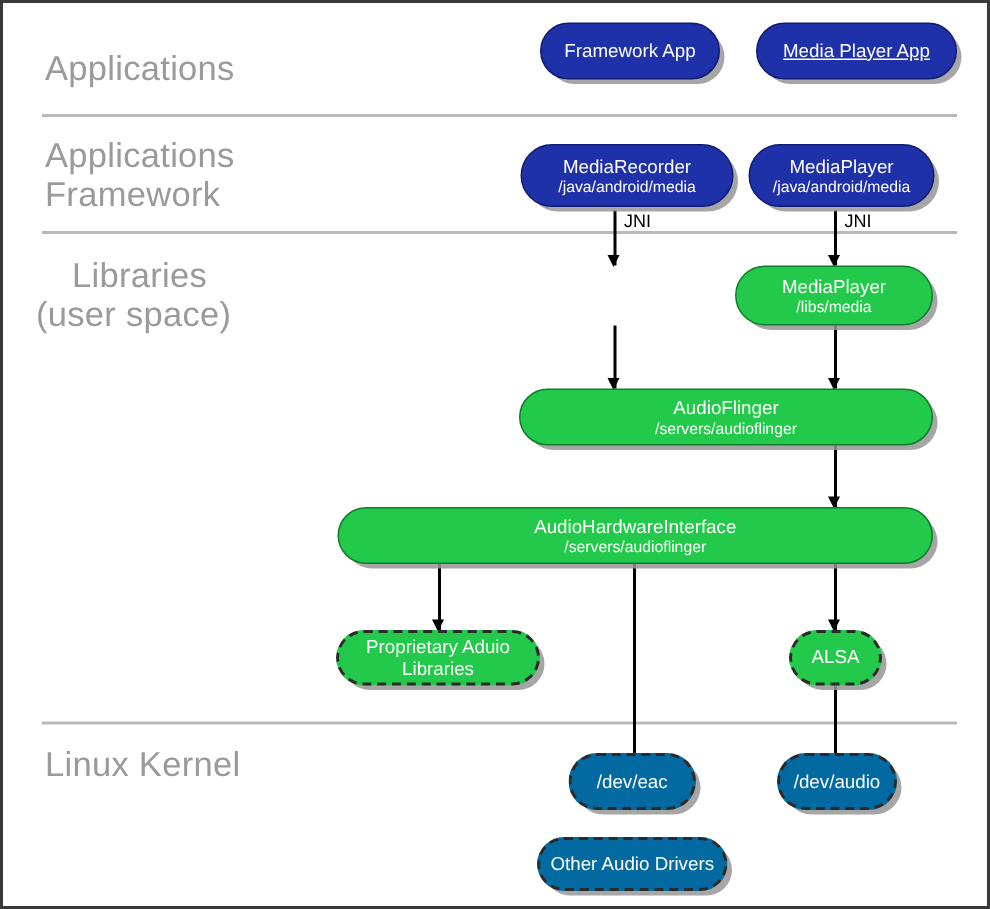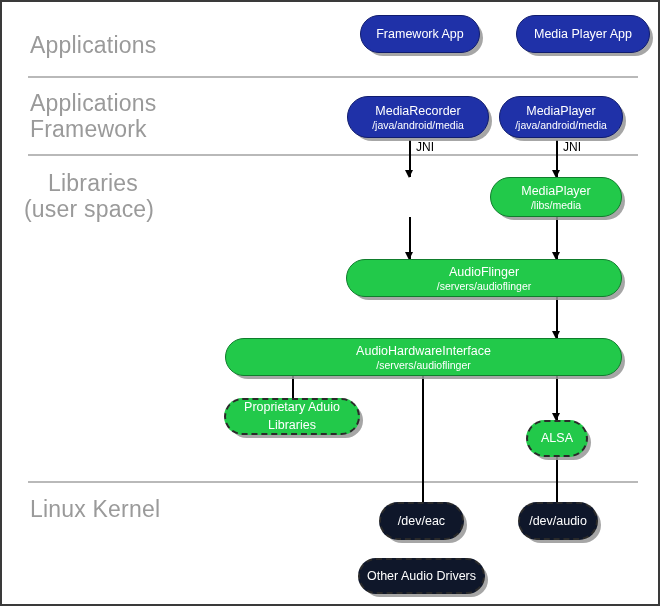--- a/index.html
+++ b/index.html
@@ -69,21 +69,21 @@
     border: 1px solid #101c6e;
   }
   .node.green {
     background: #22c94a;
     border: 1px solid #0f7d2c;
   }
   .node.green.dashed {
     border: 2px dashed #2a2a2a;
   }
   .node.red {
-    background: #0f172a;
+    background: #0369a1;
     border: 2px dashed #2a2a2a;
     text-align: right;
   }
 
   
   .vline {
     position: absolute;
     width: 1.6px;
     background: #000000;
     z-index: 1;
@@ -150,21 +150,21 @@
   <div class="vline" style="left:554px; top:374px; height:44px;"></div>
   <div class="arrowhead" style="left:550px; top:411px;"></div>
 
   <div class="vline" style="left:554px; top:455px; height:52px;"></div>
   <div class="arrowhead" style="left:550px; top:500px;"></div>
 
   <div class="node blue" style="left:358px; top:13px; width:120px; height:38px;">
     <span class="t1">Framework App</span>
   </div>
 
-  <div class="node blue" style="left:514px; top:13px; width:134px; height:38px;">
+  <div class="node blue" style="left:502px; top:13px; width:134px; height:38px;text-decoration:underline;">
     <span class="t1">Media Player App</span>
   </div>
 
   <div class="node blue two-line" style="left:345px; top:94px; width:142px; height:42px;">
     <span class="t1">MediaRecorder</span>
     <span class="t2">/java/android/media</span>
   </div>
 
   <div class="node blue two-line" style="left:497px; top:94px; width:124px; height:42px;">
     <span class="t1">MediaPlayer</span>
@@ -180,21 +180,21 @@
   <div class="node green two-line" style="left:344px; top:257px; width:276px; height:38px;">
     <span class="t1">AudioFlinger</span>
     <span class="t2">/servers/audioflinger</span>
   </div>
 
   <div class="node green two-line" style="left:223px; top:336px; width:397px; height:38px;">
     <span class="t1">AudioHardwareInterface</span>
     <span class="t2">/servers/audioflinger</span>
   </div>
 
-  <div class="node green dashed two-line" style="left:222px; top:396px; width:136px; height:37px;justify-content:space-between;">
+  <div class="node green dashed two-line" style="left:222px; top:418px; width:136px; height:37px;">
     <span class="t1">Proprietary Aduio</span>
     <span class="t1">Libraries</span>
   </div>
 
   <div class="node green dashed" style="left:524px; top:418px; width:62px; height:37px;">
     <span class="t1">ALSA</span>
   </div>
 
   <div class="node red" style="left:377px; top:500px; width:85px; height:38px;">
     <span class="t1">/dev/eac</span>

